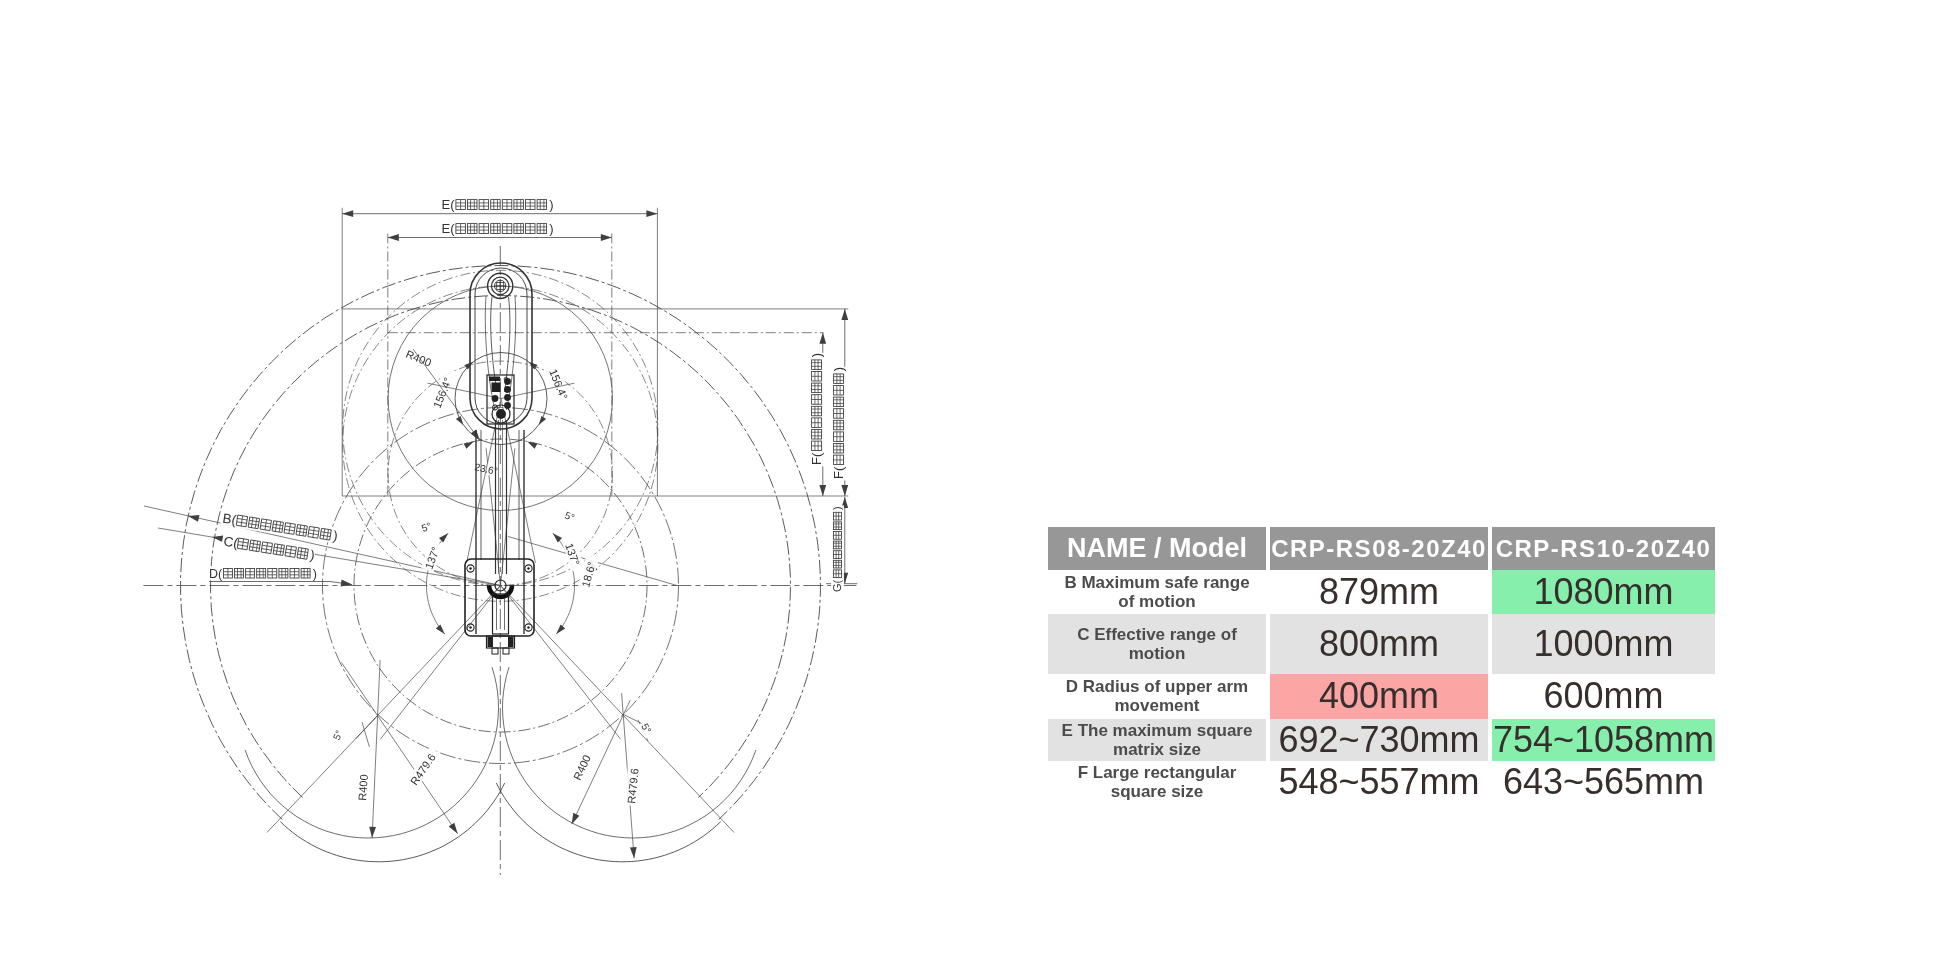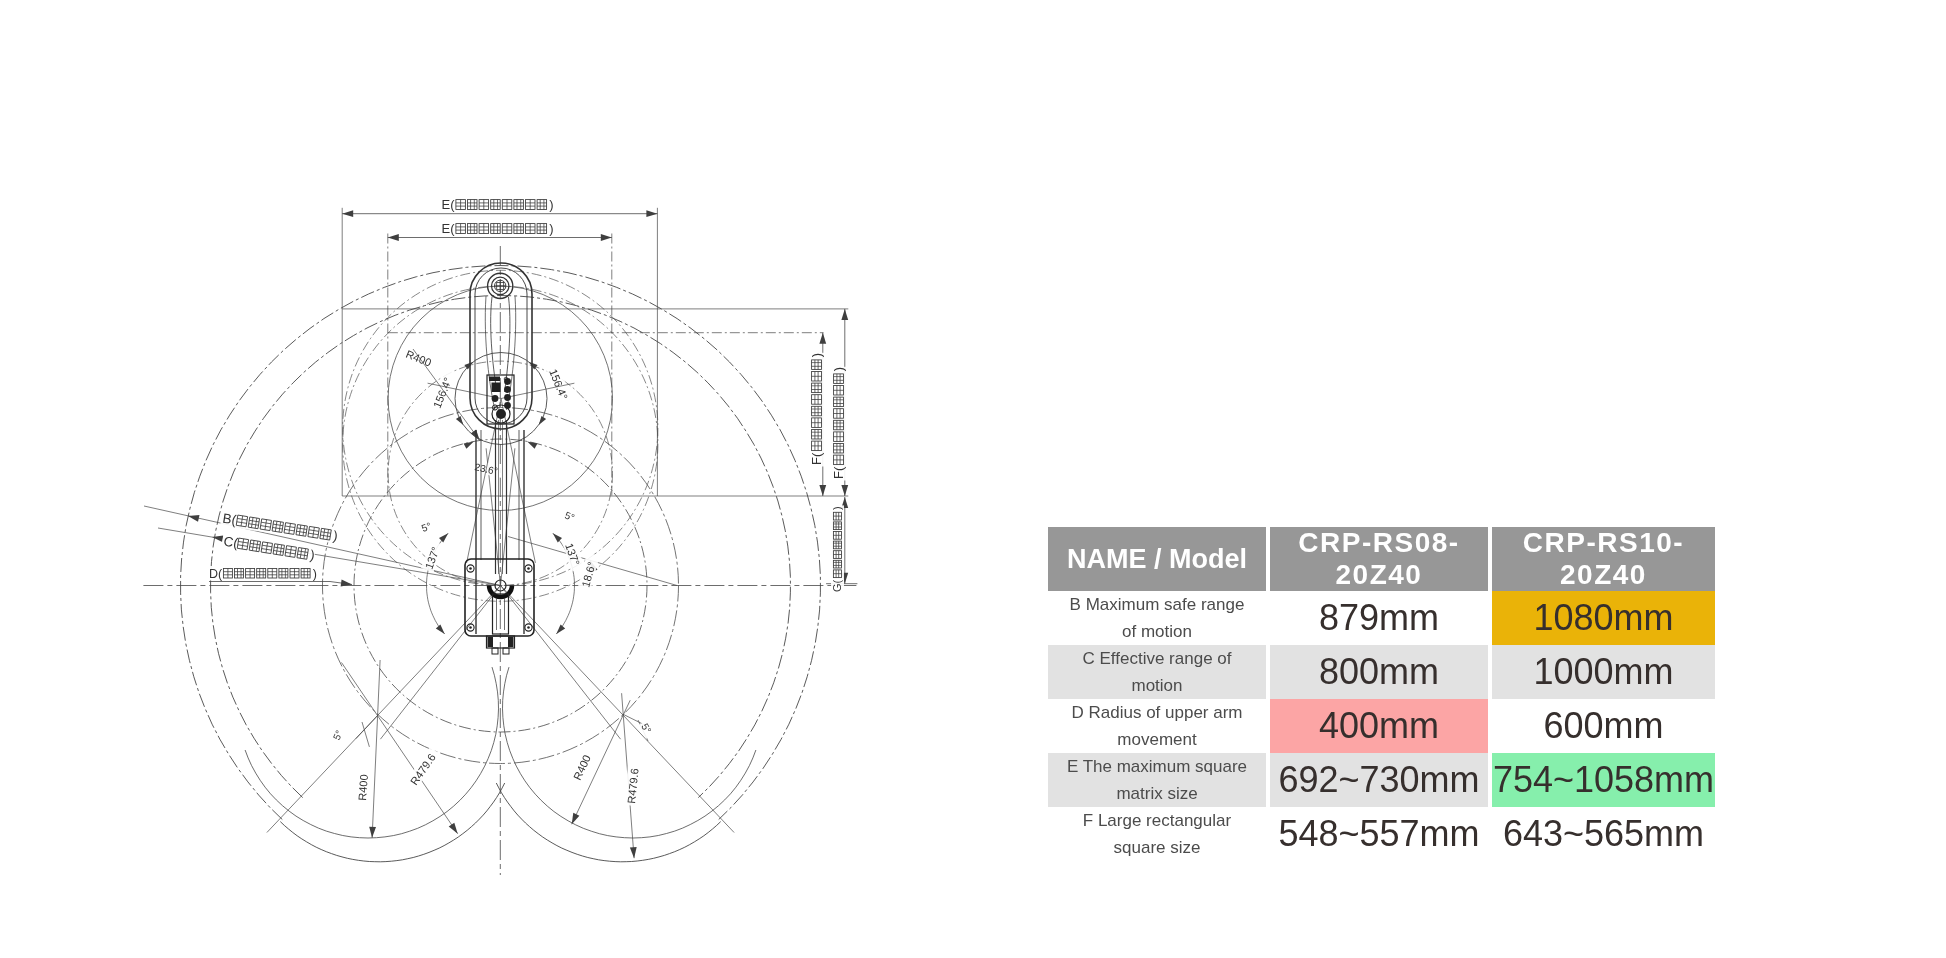--- a/index.html
+++ b/index.html
@@ -1,21 +1,21 @@
 <!DOCTYPE html>
 <html><head><meta charset="utf-8">
 <style>
 html,body{margin:0;padding:0;background:#ffffff;width:1946px;height:958px;overflow:hidden;}
 body{font-family:"Liberation Sans",sans-serif;position:relative;}
 svg.diagram{position:absolute;left:0;top:0;}
 table.spec{position:absolute;left:1048px;top:527px;border-collapse:collapse;table-layout:fixed;}
 table.spec td,table.spec th{padding:0;text-align:center;vertical-align:middle;}
 table.spec .h1{background:#979797;color:#fff;font-size:27px;font-weight:bold;}
-table.spec .h2{background:#979797;color:#fff;font-size:28px;font-weight:bold;letter-spacing:1.5px;border-left:4px solid #fff;}
-table.spec .lab{font-size:17px;font-weight:normal;color:#4c4c4c;line-height:27px;}
+table.spec .h2{background:#979797;color:#fff;font-size:24px;font-weight:bold;letter-spacing:1.5px;border-left:4px solid #fff;}
+table.spec .lab{font-size:17px;font-weight:bold;color:#4c4c4c;line-height:19px;}
 table.spec .val{font-size:36px;color:#362f2d;border-left:4px solid #fff;}
 </style></head>
 <body>
 
 <svg class="diagram" width="1946" height="958" viewBox="0 0 1946 958">
 
 <path d="M282.3,819.5 L270.1,807.6 L258.7,795.1 L247.9,781.9 L237.8,768.2 L228.5,754.0 L219.9,739.3 L212.1,724.2 L205.2,708.7 L199.0,692.8 L193.8,676.7 L189.4,660.3 L185.8,643.6 L183.2,626.8 L181.4,609.9 L180.6,592.9 L180.6,575.9 L181.6,559.0 L183.5,542.1 L186.2,525.3 L189.9,508.7 L194.4,492.3 L199.8,476.2 L206.0,460.4 L213.0,444.9 L220.9,429.8 L229.6,415.2 L239.0,401.0 L249.2,387.4 L260.1,374.3 L271.6,361.9 L283.8,350.0 L296.6,338.9 L310.0,328.4 L323.9,318.6 L338.4,309.6 L353.2,301.4 L368.5,294.0 L384.2,287.4 L400.2,281.6 L416.5,276.7 L433.0,272.7 L449.7,269.6 L466.6,267.3 L483.5,266.0 L500.5,265.5 L517.5,266.0 L534.4,267.3 L551.3,269.6 L568.0,272.7 L584.5,276.7 L600.8,281.6 L616.8,287.4 L632.5,294.0 L647.8,301.4 L662.6,309.6 L677.1,318.6 L691.0,328.4 L704.4,338.9 L717.2,350.0 L729.4,361.9 L740.9,374.3 L751.8,387.4 L762.0,401.0 L771.4,415.2 L780.1,429.8 L788.0,444.9 L795.0,460.4 L801.2,476.2 L806.6,492.3 L811.1,508.7 L814.8,525.3 L817.5,542.1 L819.4,559.0 L820.4,575.9 L820.4,592.9 L819.6,609.9 L817.8,626.8 L815.2,643.6 L811.6,660.3 L807.2,676.7 L802.0,692.8 L795.8,708.7 L788.9,724.2 L781.1,739.3 L772.5,754.0 L763.2,768.2 L753.1,781.9 L742.3,795.1 L730.9,807.6 L718.7,819.5" fill="none" stroke="#474747" stroke-width="0.9" stroke-dasharray="14 3 3 3"></path>
 
 <path d="M302.7,797.6 L291.7,786.8 L281.3,775.4 L271.6,763.5 L262.4,751.1 L254.0,738.2 L246.2,724.9 L239.2,711.2 L232.9,697.2 L227.3,682.8 L222.5,668.1 L218.5,653.3 L215.3,638.2 L212.9,623.0 L211.3,607.6 L210.6,592.2 L210.6,576.8 L211.5,561.5 L213.2,546.1 L215.7,530.9 L219.0,515.9 L223.1,501.0 L228.0,486.4 L233.6,472.1 L240.0,458.1 L247.1,444.4 L255.0,431.2 L263.5,418.3 L272.7,406.0 L282.6,394.1 L293.1,382.8 L304.1,372.1 L315.7,362.0 L327.9,352.5 L340.5,343.6 L353.6,335.5 L367.0,328.0 L380.9,321.3 L395.1,315.3 L409.6,310.1 L424.4,305.7 L439.3,302.0 L454.5,299.2 L469.7,297.1 L485.1,295.9 L500.5,295.5 L515.9,295.9 L531.3,297.1 L546.5,299.2 L561.7,302.0 L576.6,305.7 L591.4,310.1 L605.9,315.3 L620.1,321.3 L634.0,328.0 L647.4,335.5 L660.5,343.6 L673.1,352.5 L685.3,362.0 L696.9,372.1 L707.9,382.8 L718.4,394.1 L728.3,406.0 L737.5,418.3 L746.0,431.2 L753.9,444.4 L761.0,458.1 L767.4,472.1 L773.0,486.4 L777.9,501.0 L782.0,515.9 L785.3,530.9 L787.8,546.1 L789.5,561.5 L790.4,576.8 L790.4,592.2 L789.7,607.6 L788.1,623.0 L785.7,638.2 L782.5,653.3 L778.5,668.1 L773.7,682.8 L768.1,697.2 L761.8,711.2 L754.8,724.9 L747.0,738.2 L738.6,751.1 L729.4,763.5 L719.7,775.4 L709.3,786.8 L698.3,797.6" fill="none" stroke="#474747" stroke-width="0.9" stroke-dasharray="14 3 3 3"></path>
 
@@ -608,23 +608,23 @@
     </colgroup>
 <tbody>
       <tr style="height:43px">
 <th class="h1">NAME / Model</th>
         <th class="h2">CRP-RS08-20Z40</th>
         <th class="h2">CRP-RS10-20Z40</th>
 </tr>
 <tr style="height:44.25px">
         <td class="lab" style="background:#ffffff">B Maximum safe range<br>of motion</td>
         <td class="val" style="background:#ffffff">879mm</td>
-        <td class="val" style="background:#eab308">1080mm</td>
+        <td class="val" style="background:#86efac">1080mm</td>
       </tr>
-<tr style="height:43px">
+<tr style="height:60px">
         <td class="lab" style="background:#e2e2e2">C Effective range of<br>motion</td>
         <td class="val" style="background:#e2e2e2">800mm</td>
         <td class="val" style="background:#e2e2e2">1000mm</td>
       </tr>
 <tr style="height:44.25px">
         <td class="lab" style="background:#ffffff">D Radius of upper arm<br>movement</td>
         <td class="val" style="background:#fca5a5">400mm</td>
         <td class="val" style="background:#ffffff">600mm</td>
       </tr>
 <tr style="height:28px">

